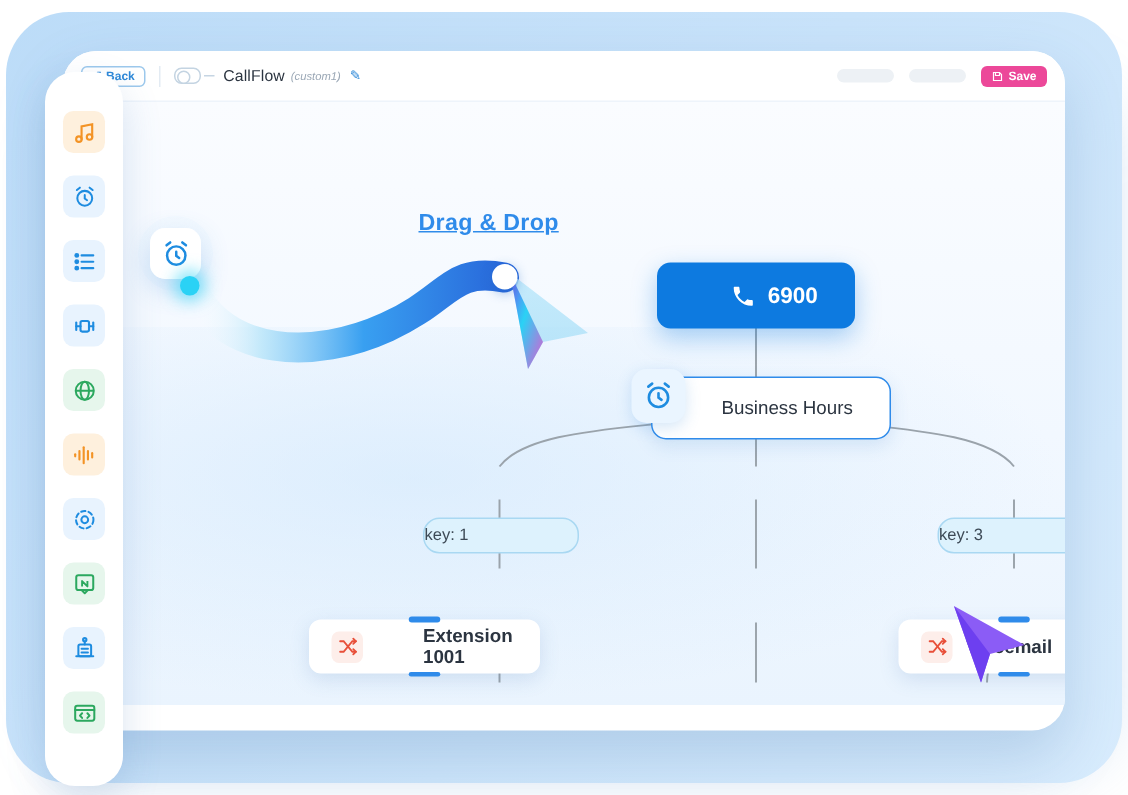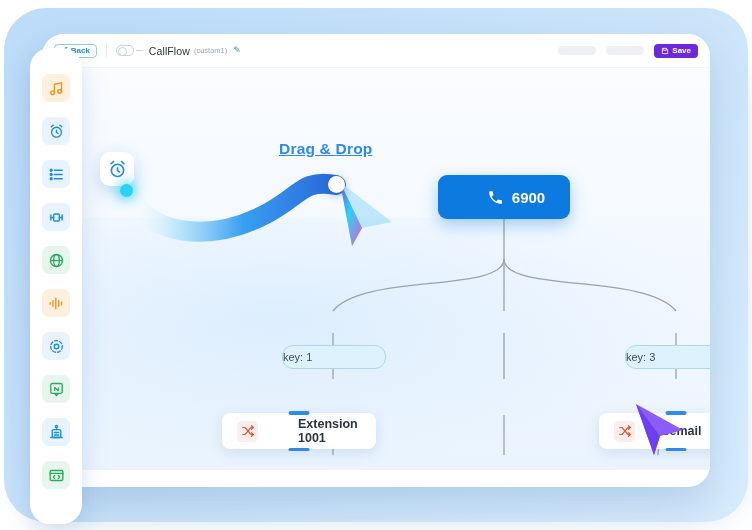--- a/index.html
+++ b/index.html
@@ -25,25 +25,25 @@
   .back-btn{display:flex;align-items:center;gap:3px;border:1px solid #9cc8ec;
             border-radius:4px;padding:2px 6px;color:#2f89d8;font-size:8px;
             font-weight:bold;background:#fff;line-height:1;}
   .hdr-div{width:1px;height:14px;background:#e3ebf3;margin:0 9px;}
   .toggle{width:16px;height:9px;border-radius:5px;border:1px solid #c4d4e2;
           background:#fff;position:relative;}
   .toggle::after{content:"";position:absolute;left:1px;top:1px;width:7px;height:7px;
           border-radius:50%;background:#fff;border:1px solid #c4d4e2;}
   .toggle-line{width:7px;height:1.5px;background:#c6d5e3;margin-left:2px;}
   .flow-title{font-size:10.5px;font-weight:normal;color:#2b3440;margin-left:6px;letter-spacing:.1px;}
-  .flow-sub{font-size:7.5px;color:#9aa7b5;margin-left:4px;}
+  .flow-sub{font-size:7.5px;color:#9aa7b5;margin-left:4px;font-style:italic;}
   .pencil{margin-left:6px;color:#2f89d8;font-size:9px;line-height:1;}
   .hdr-spacer{flex:1;}
   .pill-ghost{width:38px;height:9px;border-radius:5px;background:#edf1f5;margin-right:10px;}
-  .save-btn{display:flex;align-items:center;gap:3px;background:#6d28d9;color:#fff;
+  .save-btn{display:flex;align-items:center;gap:3px;background:#ec4899;color:#fff;
             border-radius:4px;padding:3px 7px;font-size:8px;font-weight:bold;line-height:1;}
 
   
   #canvas{position:absolute;left:0;top:34px;width:668px;height:402px;
           background:linear-gradient(180deg,#fafcff 0%,#f2f8ff 55%,#eaf4fe 100%);}
   #canvas-tint{position:absolute;left:0;top:150px;width:668px;height:252px;
           background:radial-gradient(ellipse at 35% 40%,rgba(205,230,252,.55),rgba(234,244,254,0) 70%);}
 
   
   #sidebar{position:absolute;left:30px;top:48px;width:52px;height:450px;
@@ -152,29 +152,40 @@
       <path d="M634 347 C634 366 616 366 616 387" stroke="#9aa3ab" stroke-width="1.3" fill="none"></path>
     </svg>
 
     <div class="node node-root">
       <svg width="17" height="17" viewBox="0 0 24 24" fill="#fff">
         <path d="M6.6 10.8c1.4 2.8 3.8 5.2 6.6 6.6l2.2-2.2c.3-.3.7-.4 1-.2 1.2.4 2.4.6 3.6.6.6 0 1 .4 1 1V20c0 .6-.4 1-1 1C10.6 21 3 13.4 3 4c0-.6.4-1 1-1h3.4c.6 0 1 .4 1 1 0 1.3.2 2.5.6 3.6.1.4 0 .8-.2 1.1l-2.2 2.1z"></path>
         </svg>
       <span>6900</span>
     </div>
 
+    <div class="node node-bh">
+      <div class="bh-icon">
+        <svg viewBox="0 0 24 24" fill="none" stroke="#1e8ce0" stroke-width="1.9" stroke-linecap="round">
+          <circle cx="12" cy="13" r="7"></circle>
+            <path d="M12 10v3.2l2.2 1.6"></path>
+          <path d="M4.6 5.2L7.4 3"></path>
+            <path d="M19.4 5.2L16.6 3"></path>
+          </svg>
+      </div>
+      <span>Business Hours</span>
+    </div>
 
     <div class="key-pill" style="left:240px;">
       <span>key: 1</span>
       </div>
     <div class="key-pill" style="left:583px;">
       <span>key: 3</span>
       </div>
 
-    <div class="act-node" style="left:180px;gap:40px;">
+    <div class="act-node" style="left:164px;gap:40px;">
       <div class="handle top"></div>
       <div class="shuffle-box">
         <svg viewBox="0 0 24 24" fill="none" stroke="#e8503a" stroke-width="2.1" stroke-linecap="round">
           <path d="M3 6h4l10 12h4"></path>
             <path d="M3 18h4l10-12h4"></path>
             <path d="M18 3l3 3-3 3"></path>
             <path d="M18 15l3 3-3 3"></path>
           </svg>
       </div>
       <span>Extension 1001</span>

